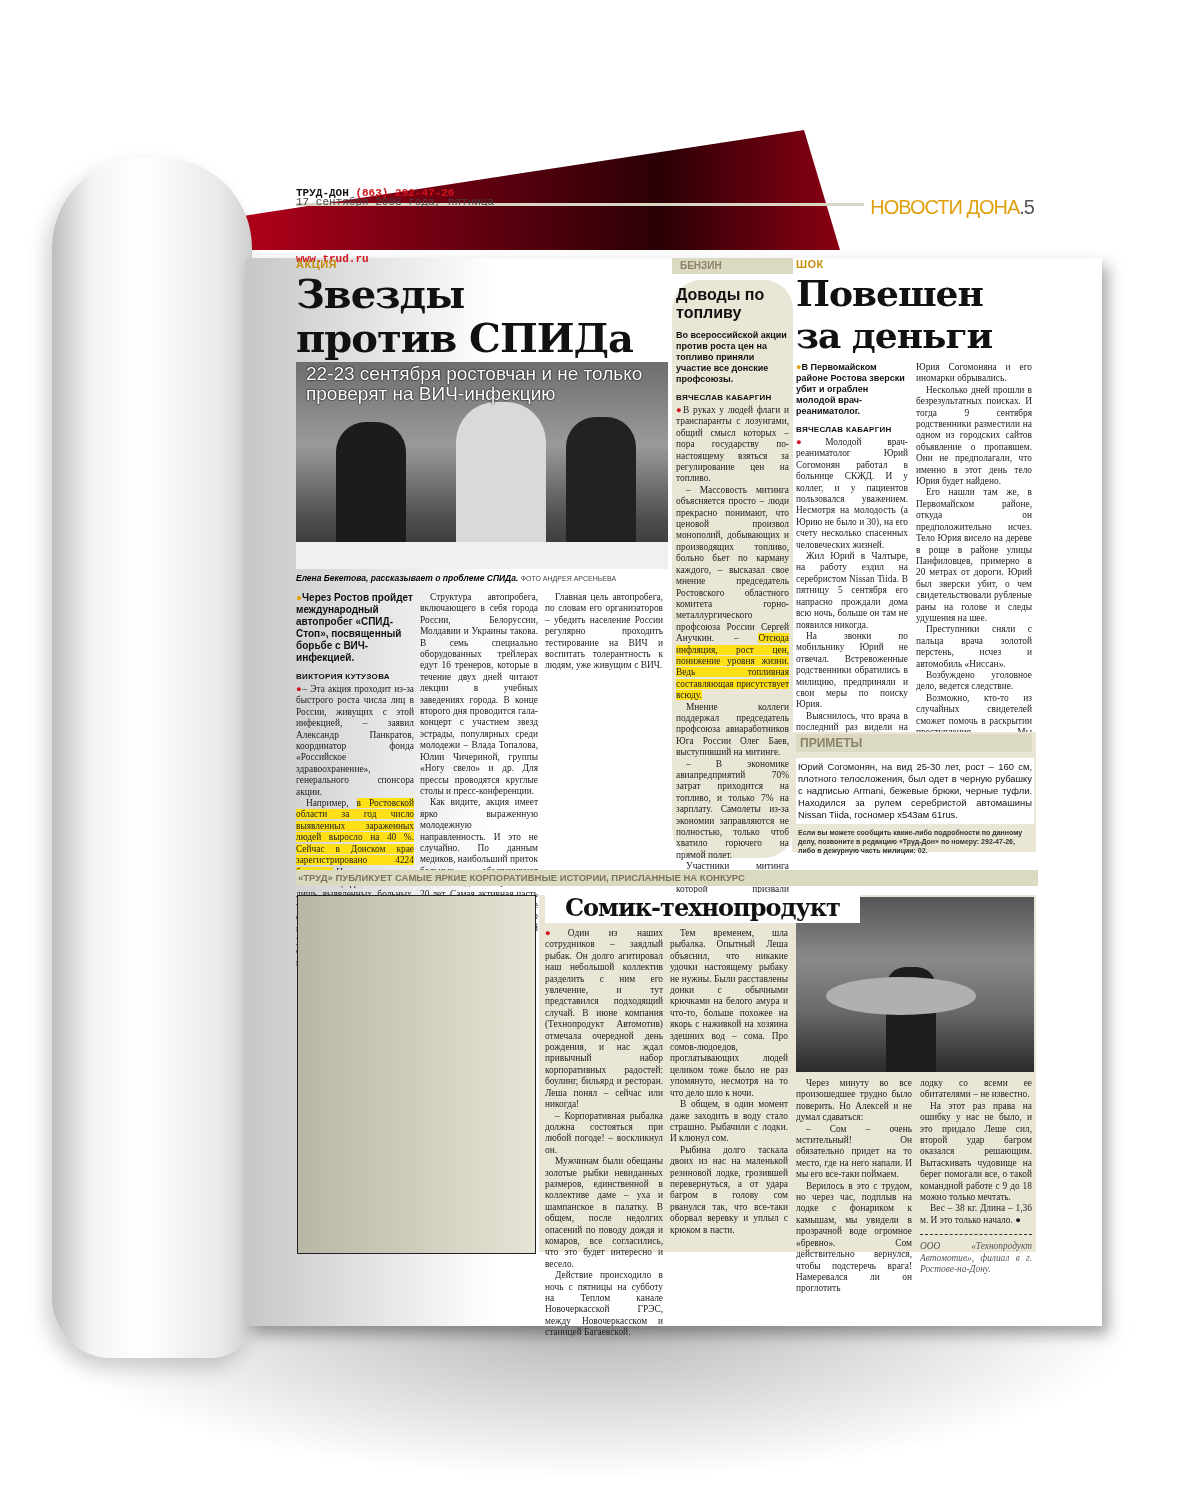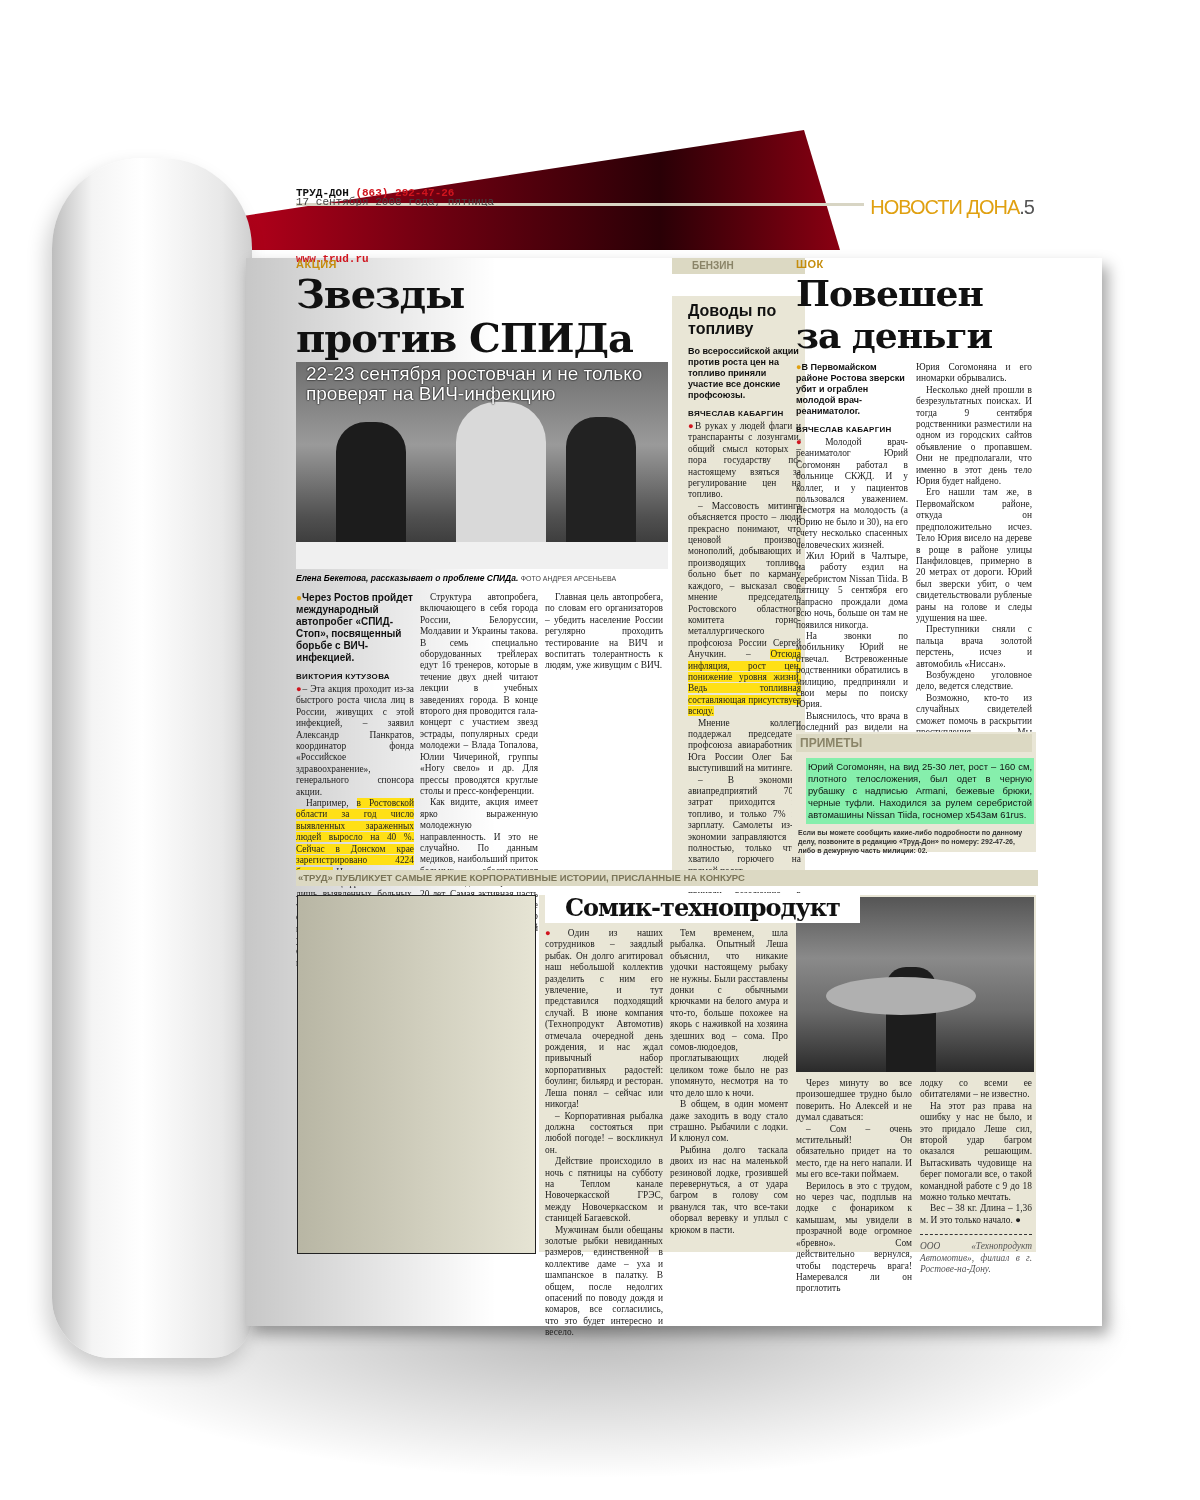--- a/index.html
+++ b/index.html
@@ -86,22 +86,22 @@
   </div>
 </div>
 <div class="c body" style="left:420px;top:592px;width:118px;">
   <p>Структура автопробега, включающего в себя города России, Белоруссии, Молдавии и Украины такова. В семь специально оборудованных трейлерах едут 16 тренеров, которые в течение двух дней читают лекции в учебных заведениях города. В конце второго дня проводится гала-концерт с участием звезд эстрады, популярных среди молодежи – Влада Топалова, Юлии Чичериной, группы «Ногу свело» и др. Для прессы проводятся круглые столы и пресс-конференции.</p>
   <p>Как видите, акция имеет ярко выраженную молодежную направленность. И это не случайно. По данным медиков, наибольший приток больных обеспечивают именно люди в возрасте 15-20 лет. Самая активная часть населения, которая уже живет взрослой жизнью, но еще не обладает взрослой ответственностью.</p>
 </div>
 <div class="c body" style="left:545px;top:592px;width:118px;">
   <p>Главная цель автопробега, по словам его организаторов – убедить население России регулярно проходить тестирование на ВИЧ и воспитать толерантность к людям, уже живущим с ВИЧ.</p>
 </div>
 
-<div class="c bar" style="left:672px;top:258px;width:113px;height:16px;font-size:10px;line-height:16px;padding-left:20px;">БЕНЗИН</div>
-<div class="c sidebar-bg" style="left:672px;top:296px;width:113px;height:572px;padding:6px 4px 0 16px;">
+<div class="c bar" style="left:672px;top:258px;width:113px;height:16px;font-size:10px;line-height:16px;padding-left:8px;">БЕНЗИН</div>
+<div class="c sidebar-bg" style="left:672px;top:280px;width:113px;height:572px;padding:6px 4px 0 4px;border-radius:29px;">
   <div class="kicker2">Доводы по топливу</div>
   <div class="lead2" style="margin-top:8px">Во всероссийской акции против роста цен на топливо приняли участие все донские профсоюзы.</div>
   <div class="byline" style="margin:8px 0 3px">ВЯЧЕСЛАВ КАБАРГИН</div>
   <div class="body">
     <p class="first"><span class="dot-red">●</span><span>В руках у людей флаги и транспаранты с лозунгами, общий смысл которых – пора государству по-настоящему взяться за регулирование цен на топливо.</span></p>
     <p><span>– Массовость митинга объясняется просто – люди прекрасно понимают, что ценовой произвол монополий, добывающих и производящих топливо, больно бьет по карману каждого, – высказал свое мнение председатель Ростовского областного комитета горно-металлургического профсоюза России Сергей Анучкин. – </span><span class="hl">Отсюда инфляция, рост цен, понижение уровня жизни. Ведь топливная составляющая присутствует всюду.</span></p>
     <p>Мнение коллеги поддержал председатель профсоюза авиаработников Юга России Олег Баев, выступивший на митинге.</p>
     <p>– В экономике авиапредприятий 70% затрат приходится на топливо, и только 7% на зарплату. Самолеты из-за экономии заправляются не полностью, только чтоб хватило горючего на прямой полет.</p>
     <p><span>Участники митинга приняли резолюцию, в которой призвали президента РФ ограничить аппетиты топливных монополий.</span>●</p>
   </div>
@@ -126,40 +126,40 @@
   <p class="first">Юрия Согомоняна и его иномарки обрывались.</p>
   <p>Несколько дней прошли в безрезультатных поисках. И тогда 9 сентября родственники разместили на одном из городских сайтов объявление о пропавшем. Они не предполагали, что именно в этот день тело Юрия будет найдено.</p>
   <p>Его нашли там же, в Первомайском районе, откуда он предположительно исчез. Тело Юрия висело на дереве в роще в районе улицы Панфиловцев, примерно в 20 метрах от дороги. Юрий был зверски убит, о чем свидетельствовали рубленые раны на голове и следы удушения на шее.</p>
   <p>Преступники сняли с пальца врача золотой перстень, исчез и автомобиль «Ниссан».</p>
   <p>Возбуждено уголовное дело, ведется следствие.</p>
   <p><span>Возможно, кто-то из случайных свидетелей сможет помочь в раскрытии преступления. Мы предлагаем читателям приметы Юрия, которые были размещены его родственниками в Интернете.</span>●</p>
 </div>
 
 <div class="c sidebar-bg" style="left:792px;top:732px;width:244px;height:120px;">
   <div class="bar" style="margin:2px 4px;height:18px;font-size:12px;line-height:18px;padding-left:4px;">ПРИМЕТЫ</div>
-  <div class="primety" style="background:#86efac;margin:6px 2px 0 14px;padding:3px 2px;">Юрий Согомонян, на вид 25-30 лет, рост – 160 см, плотного телосложения, был одет в черную рубашку с надписью Armani, бежевые брюки, черные туфли. Находился за рулем серебристой автомашины Nissan Tiida, госномер х543ам 61rus.</div>
+  <div class="primety" style="background:#ffffff;margin:6px 2px 0 4px;padding:3px 2px;">Юрий Согомонян, на вид 25-30 лет, рост – 160 см, плотного телосложения, был одет в черную рубашку с надписью Armani, бежевые брюки, черные туфли. Находился за рулем серебристой автомашины Nissan Tiida, госномер х543ам 61rus.</div>
   <div class="small-note" style="margin:4px 6px">Если вы можете сообщить какие-либо подробности по данному делу, позвоните в редакцию «Труд-Дон» по номеру: 292-47-26, либо в дежурную часть милиции: 02.</div>
 </div>
 
 <div class="c bar" style="left:296px;top:870px;width:740px;height:16px;font-size:9.5px;line-height:16px;padding-left:2px;color:#7a7458;">«ТРУД» ПУБЛИКУЕТ САМЫЕ ЯРКИЕ КОРПОРАТИВНЫЕ ИСТОРИИ, ПРИСЛАННЫЕ НА КОНКУРС</div>
 
 <div class="c ad-box" style="left:297px;top:895px;width:237px;height:357px;"></div>
 
 <div class="c sidebar-bg" style="left:539px;top:895px;width:497px;height:357px;"></div>
 <div class="c photo" style="left:796px;top:897px;width:238px;height:175px;background:linear-gradient(180deg,#555 0%,#8a8a8a 35%,#6a6a6a 65%,#2a2a2a 100%);">
   <div style="position:absolute;left:90px;top:70px;width:50px;height:105px;background:#1d1d1d;border-radius:20px 20px 0 0;"></div>
   <div style="position:absolute;left:30px;top:80px;width:150px;height:38px;background:#b0b0b0;border-radius:50%;"></div>
 </div>
 <div class="c headline" style="left:545px;top:893px;font-size:24px;line-height:30px;background:#fff;padding:0 20px;">Сомик-технопродукт</div>
 
 <div class="c body" style="left:545px;top:928px;width:118px;">
   <p class="first"><span class="dot-red">●</span><span>Один из наших сотрудников – заядлый рыбак. Он долго агитировал наш небольшой коллектив разделить с ним его увлечение, и тут представился подходящий случай. В июне компания (Технопродукт Автомотив) отмечала очередной день рождения, и нас ждал привычный набор корпоративных радостей: боулинг, бильярд и ресторан. Леша понял – сейчас или никогда!</span></p>
   <p>– Корпоративная рыбалка должна состояться при любой погоде! – воскликнул он.</p>
+  <p>Мужчинам были обещаны золотые рыбки невиданных размеров, единственной в коллективе даме – уха и шампанское в палатку. В общем, после недолгих опасений по поводу дождя и комаров, все согласились, что это будет интересно и весело.</p>
   <p>Действие происходило в ночь с пятницы на субботу на Теплом канале Новочеркасской ГРЭС, между Новочеркасском и станицей Багаевской.</p>
-  <p>Мужчинам были обещаны золотые рыбки невиданных размеров, единственной в коллективе даме – уха и шампанское в палатку. В общем, после недолгих опасений по поводу дождя и комаров, все согласились, что это будет интересно и весело.</p>
 </div>
 <div class="c body" style="left:670px;top:928px;width:118px;">
   <p>Тем временем, шла рыбалка. Опытный Леша объяснил, что никакие удочки настоящему рыбаку не нужны. Были расставлены донки с обычными крючками на белого амура и что-то, больше похожее на якорь с наживкой на хозяина здешних вод – сома. Про сомов-людоедов, проглатывающих людей целиком тоже было не раз упомянуто, несмотря на то что дело шло к ночи.</p>
   <p>В общем, в один момент даже заходить в воду стало страшно. Рыбачили с лодки. И клюнул сом.</p>
   <p>Рыбина долго таскала двоих из нас на маленькой резиновой лодке, грозившей перевернуться, а от удара багром в голову сом рванулся так, что все-таки оборвал веревку и уплыл с крюком в пасти.</p>
 </div>
 <div class="c body" style="left:796px;top:1078px;width:116px;">
   <p>Через минуту во все произошедшее трудно было поверить. Но Алексей и не думал сдаваться:</p>
   <p>– Сом – очень мстительный! Он обязательно придет на то место, где на него напали. И мы его все-таки поймаем.</p>
   <p>Верилось в это с трудом, но через час, подплыв на лодке с фонариком к камышам, мы увидели в прозрачной воде огромное «бревно». Сом действительно вернулся, чтобы подстеречь врага! Намеревался ли он проглотить</p>

